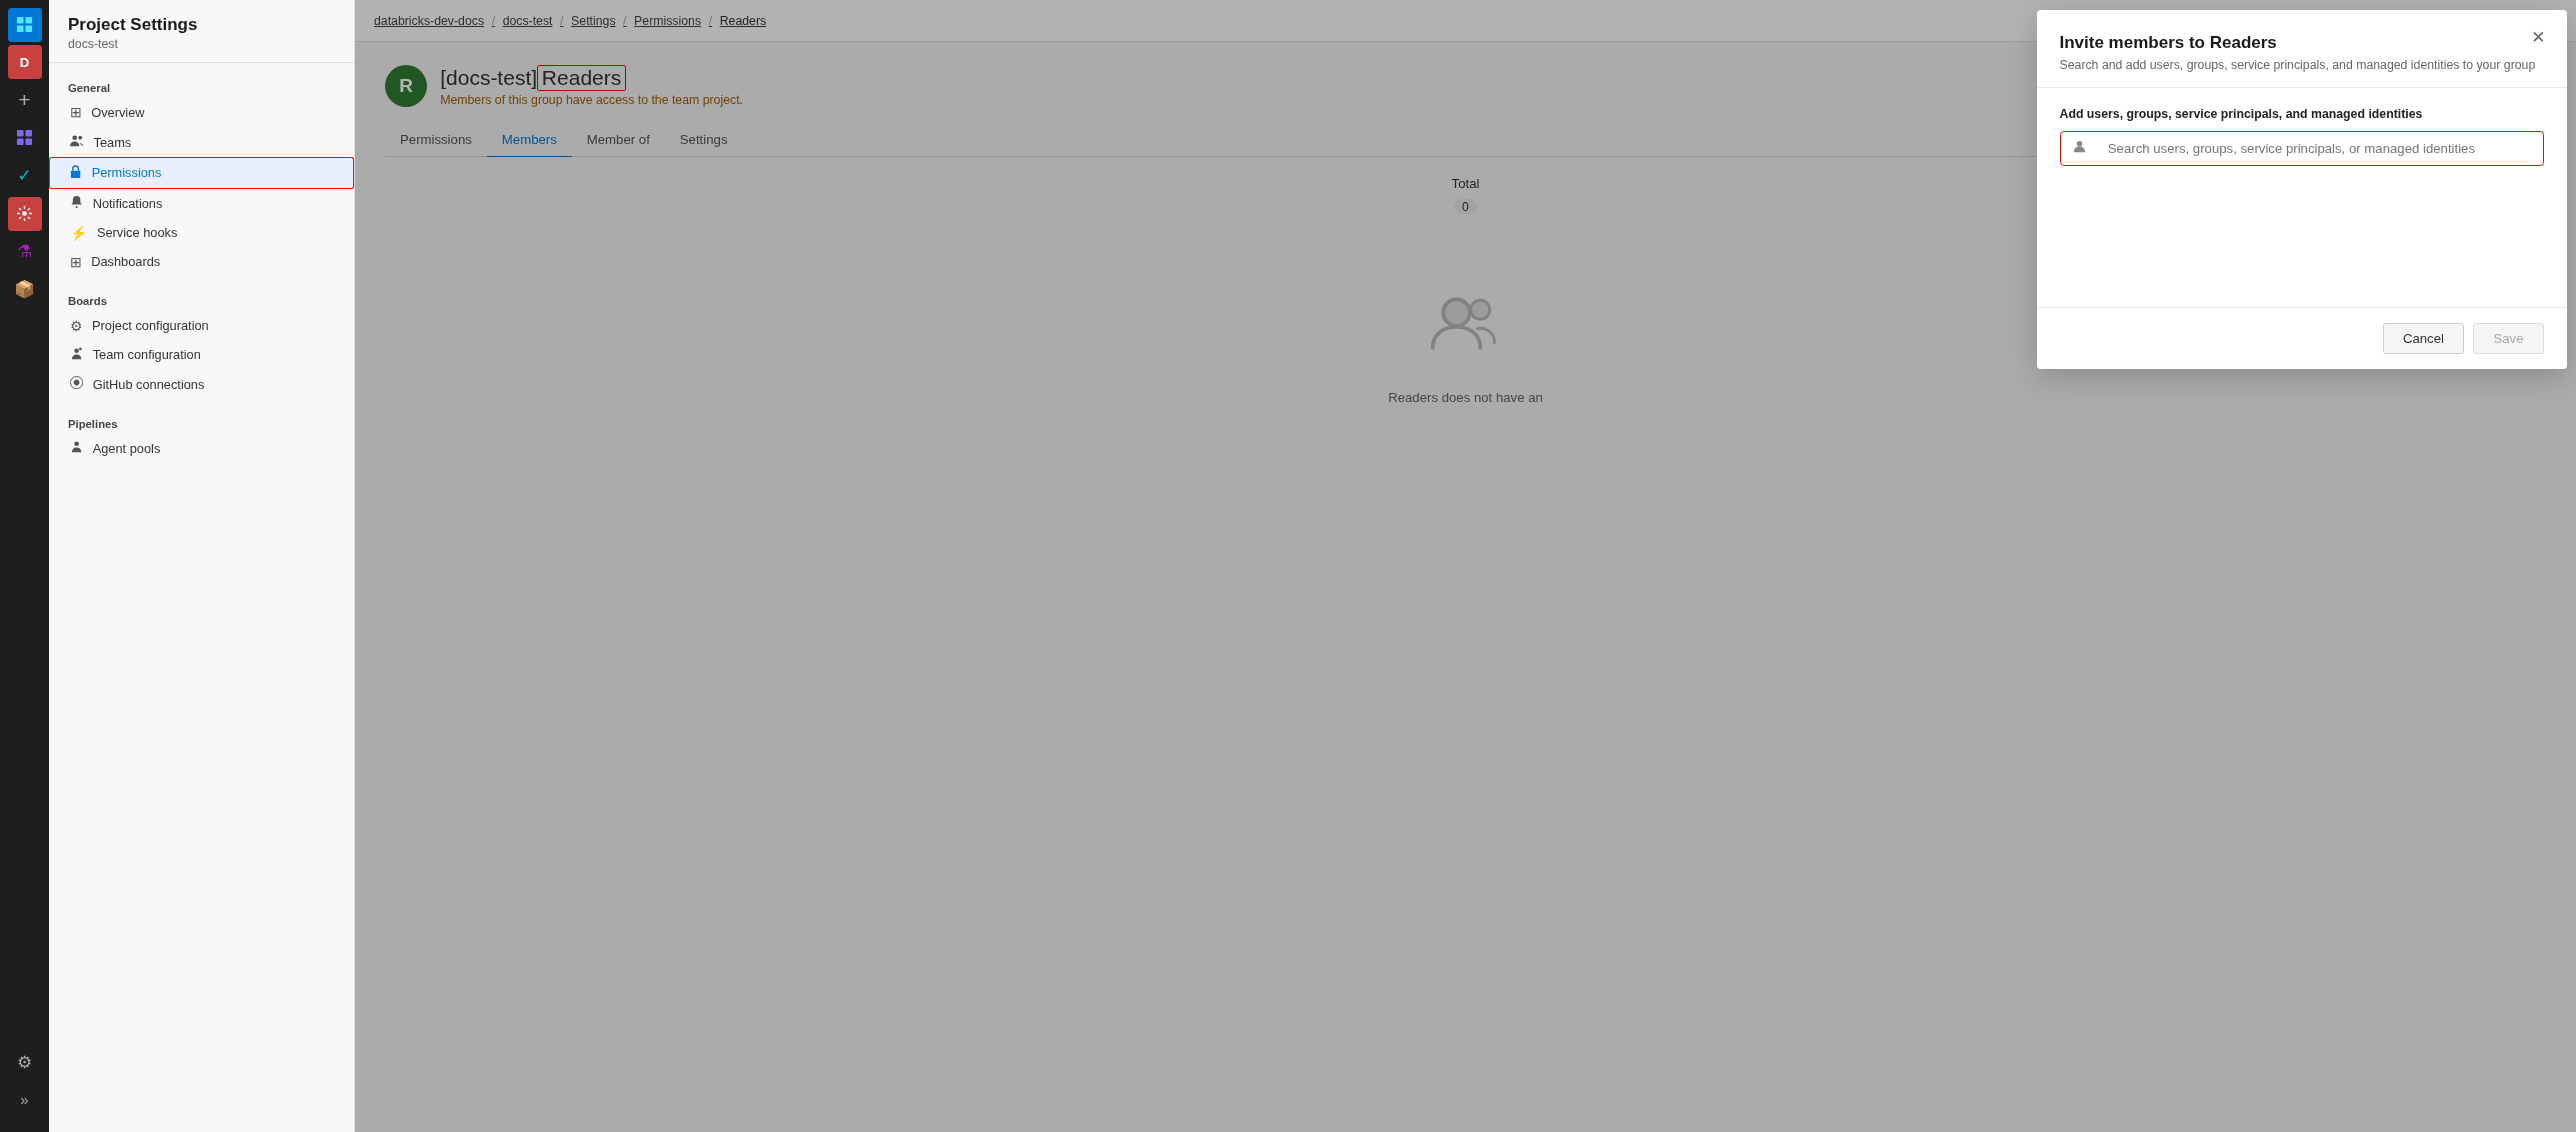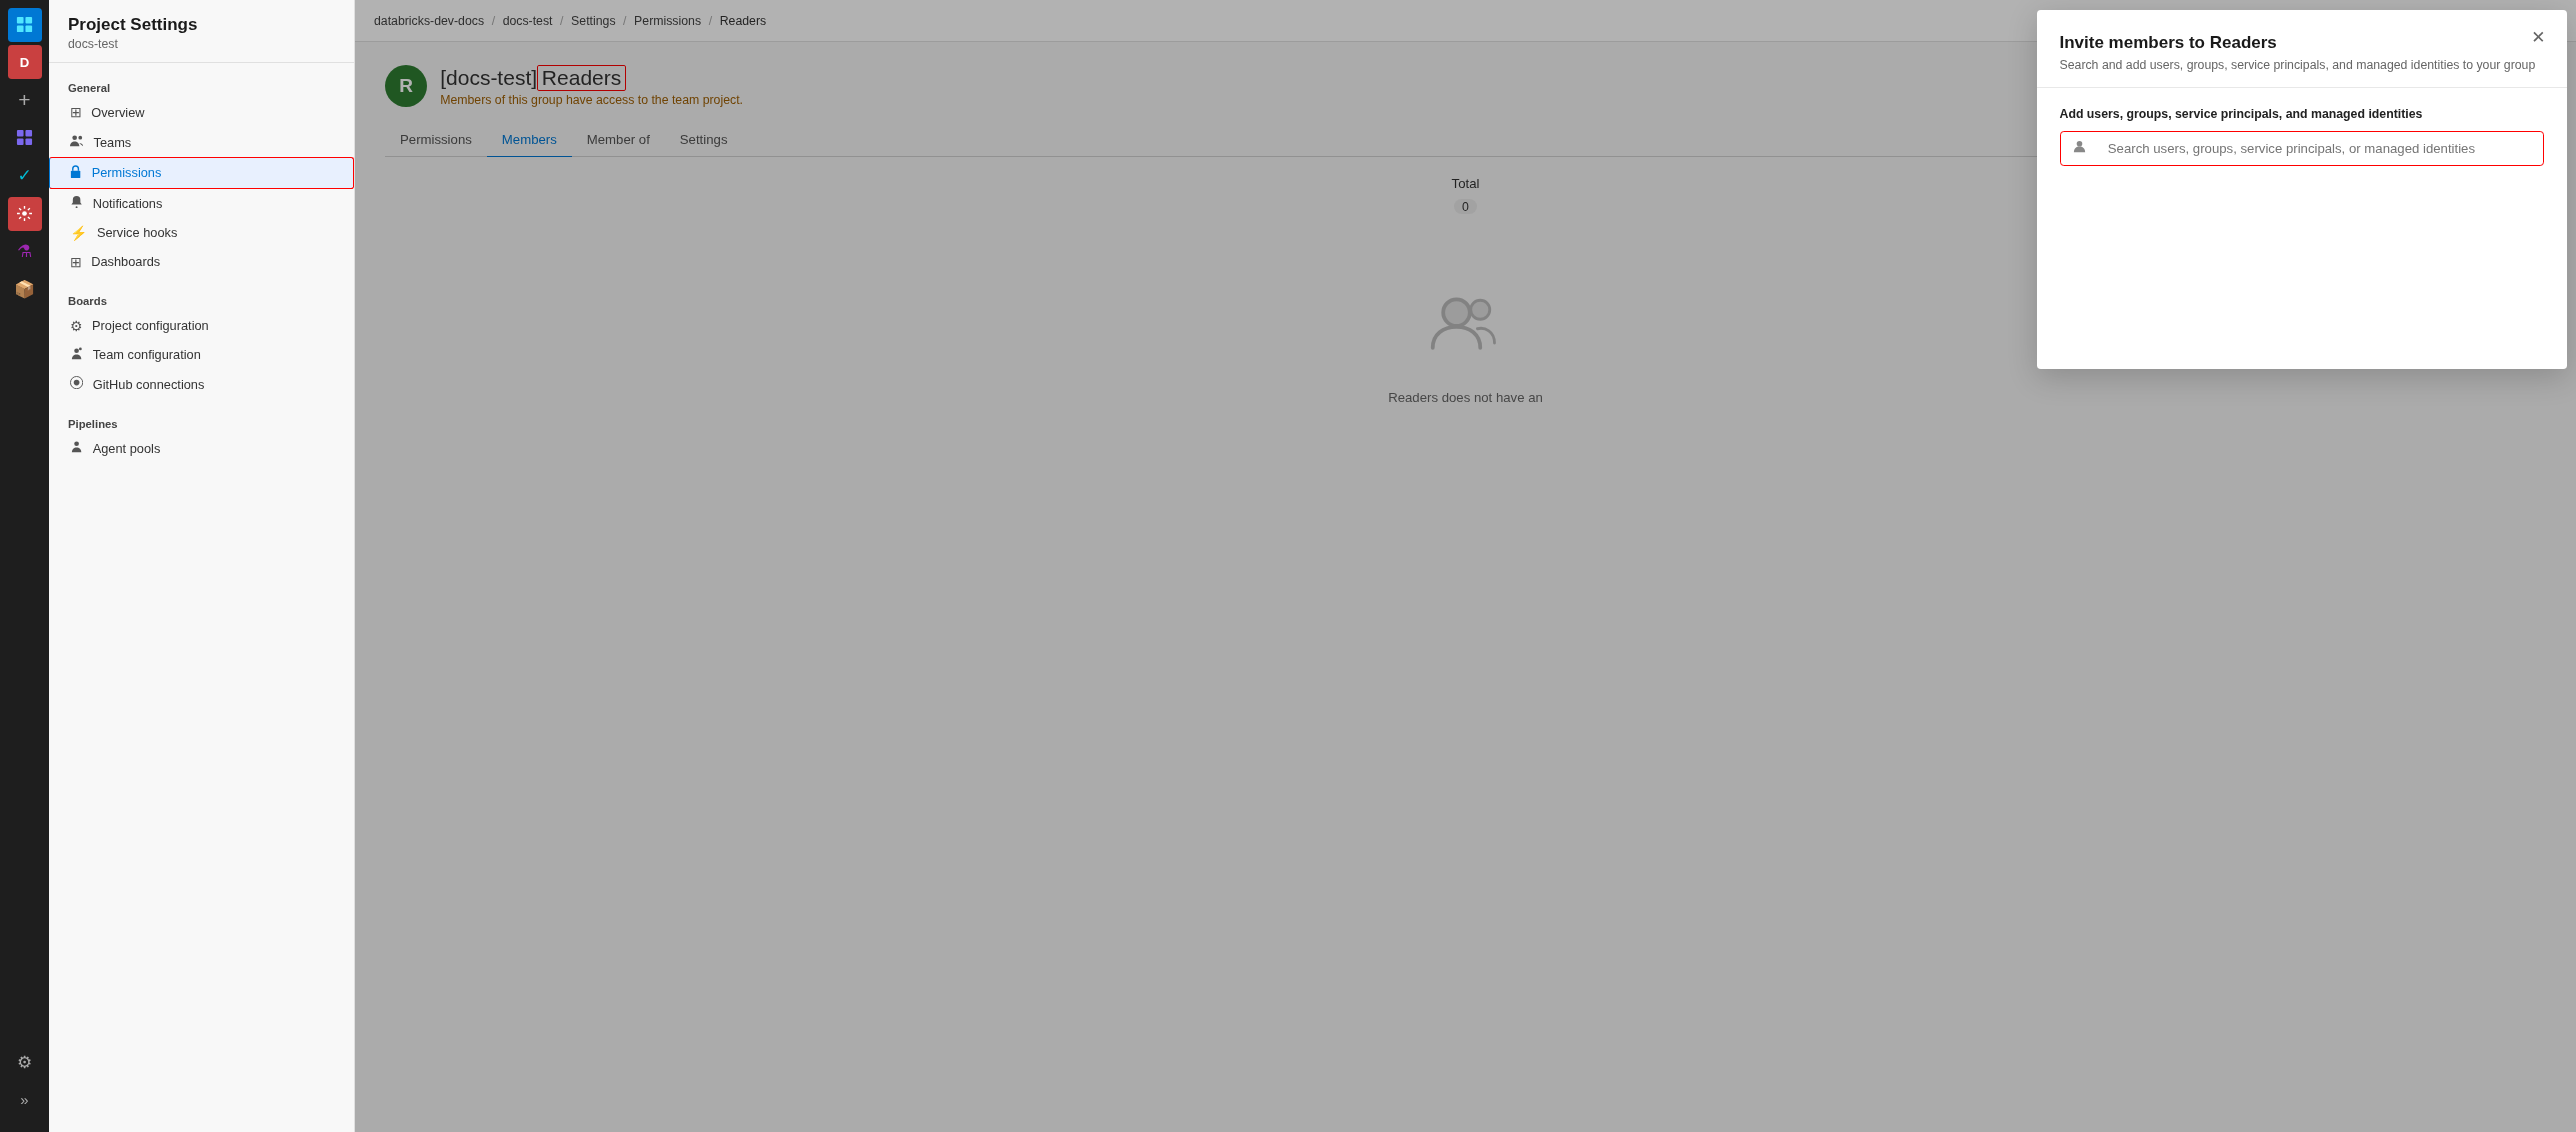--- a/index.html
+++ b/index.html
@@ -88,20 +88,21 @@
       background: #fff;
       border-bottom: 0.9px solid #e0e0e0;
       padding: 0 19px;
       height: 42px;
       display: flex;
       align-items: center;
       gap: 5.7px;
       font-size: 12.3px;
       color: #444;
       flex-shrink: 0;
+      text-decoration: underline;
     }
     .topbar-sep { color: #aaa; margin: 0 1.9px; }
     .topbar-item { color: #444; cursor: pointer; }
     .topbar-item.current { color: #333; font-weight: 500; }
 
     
     .content-area {
       flex: 1;
       padding: 23px 30px;
       overflow-y: auto;
@@ -467,16 +468,20 @@
         <div class="search-box-wrapper">
           <span class="search-icon">
             <svg width="15" height="15" viewBox="0 0 16 16" fill="#888">
               <circle cx="8" cy="5" r="3"></circle>
               <path d="M2 14c0-4 2.7-6 6-6s6 2 6 6" fill="#888"></path>
             </svg>
           </span>
           <input class="search-input" type="text" placeholder="Search users, groups, service principals, or managed identities" style="">
         </div>
       </div>
+      <div class="modal-footer">
+        <button class="btn">Cancel</button>
+        <button class="btn btn-primary">Save</button>
+      </div>
     </div>
   </div>
 </div>
 
 
 </body></html>

